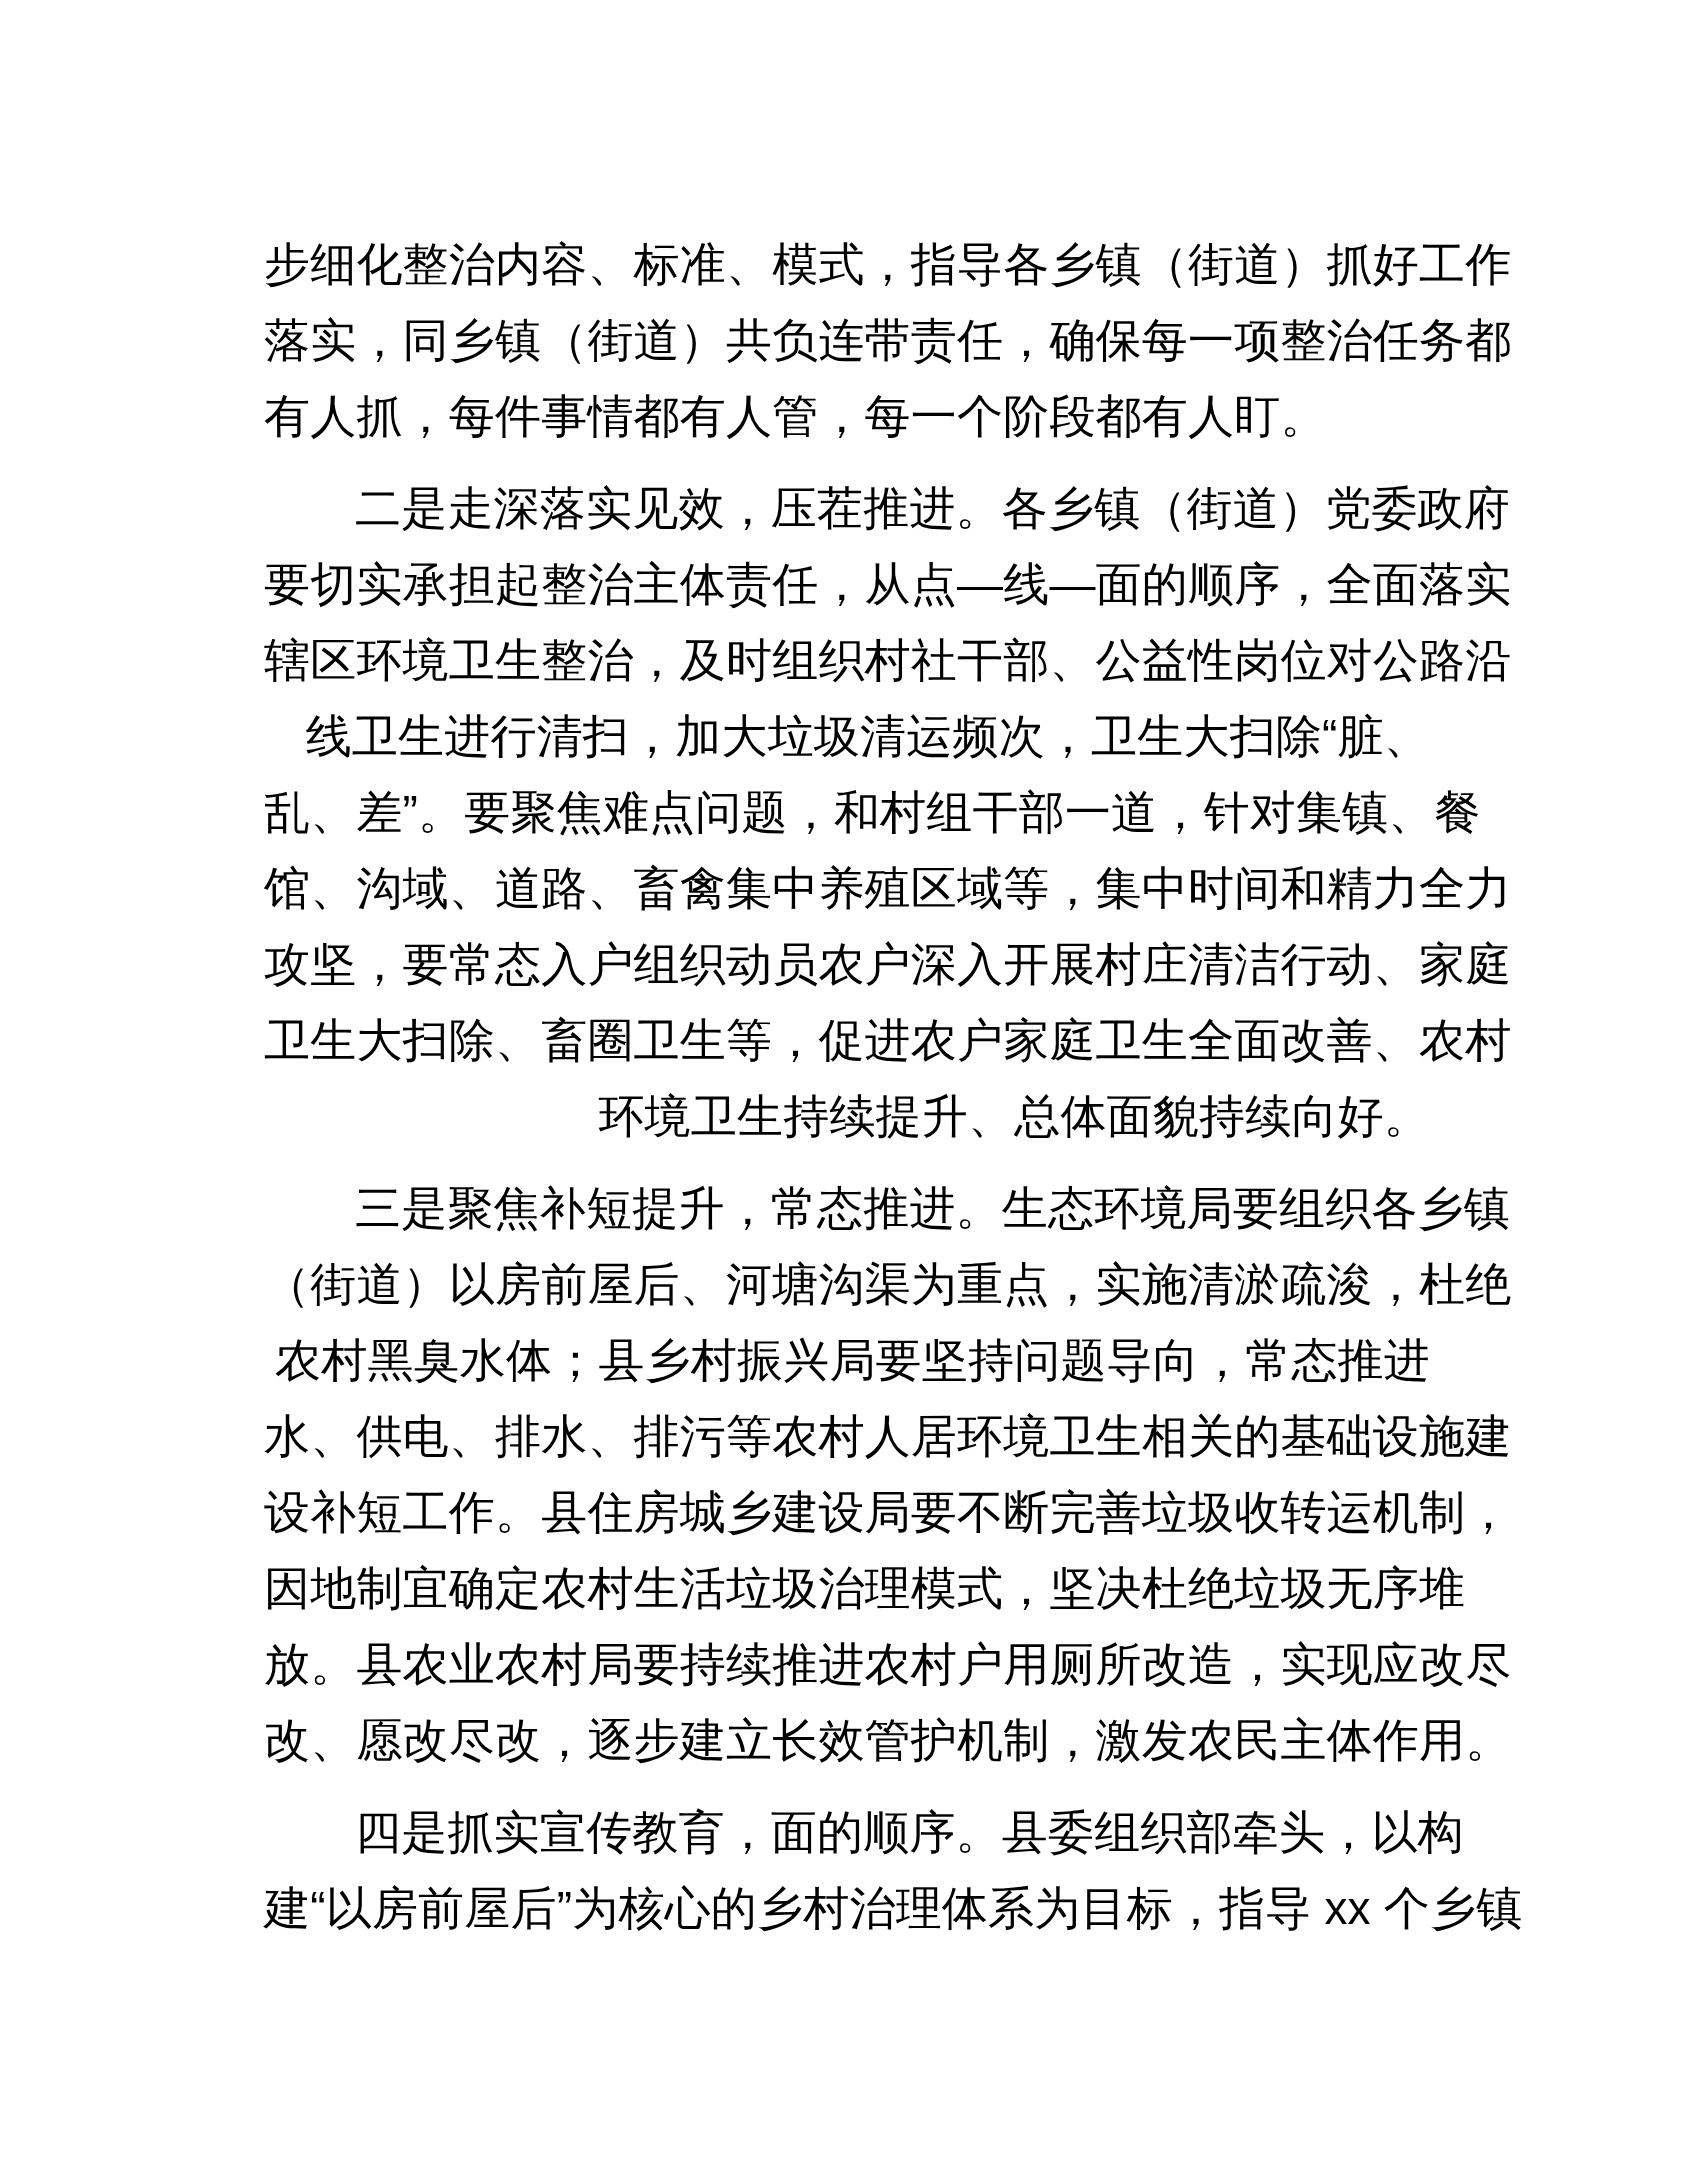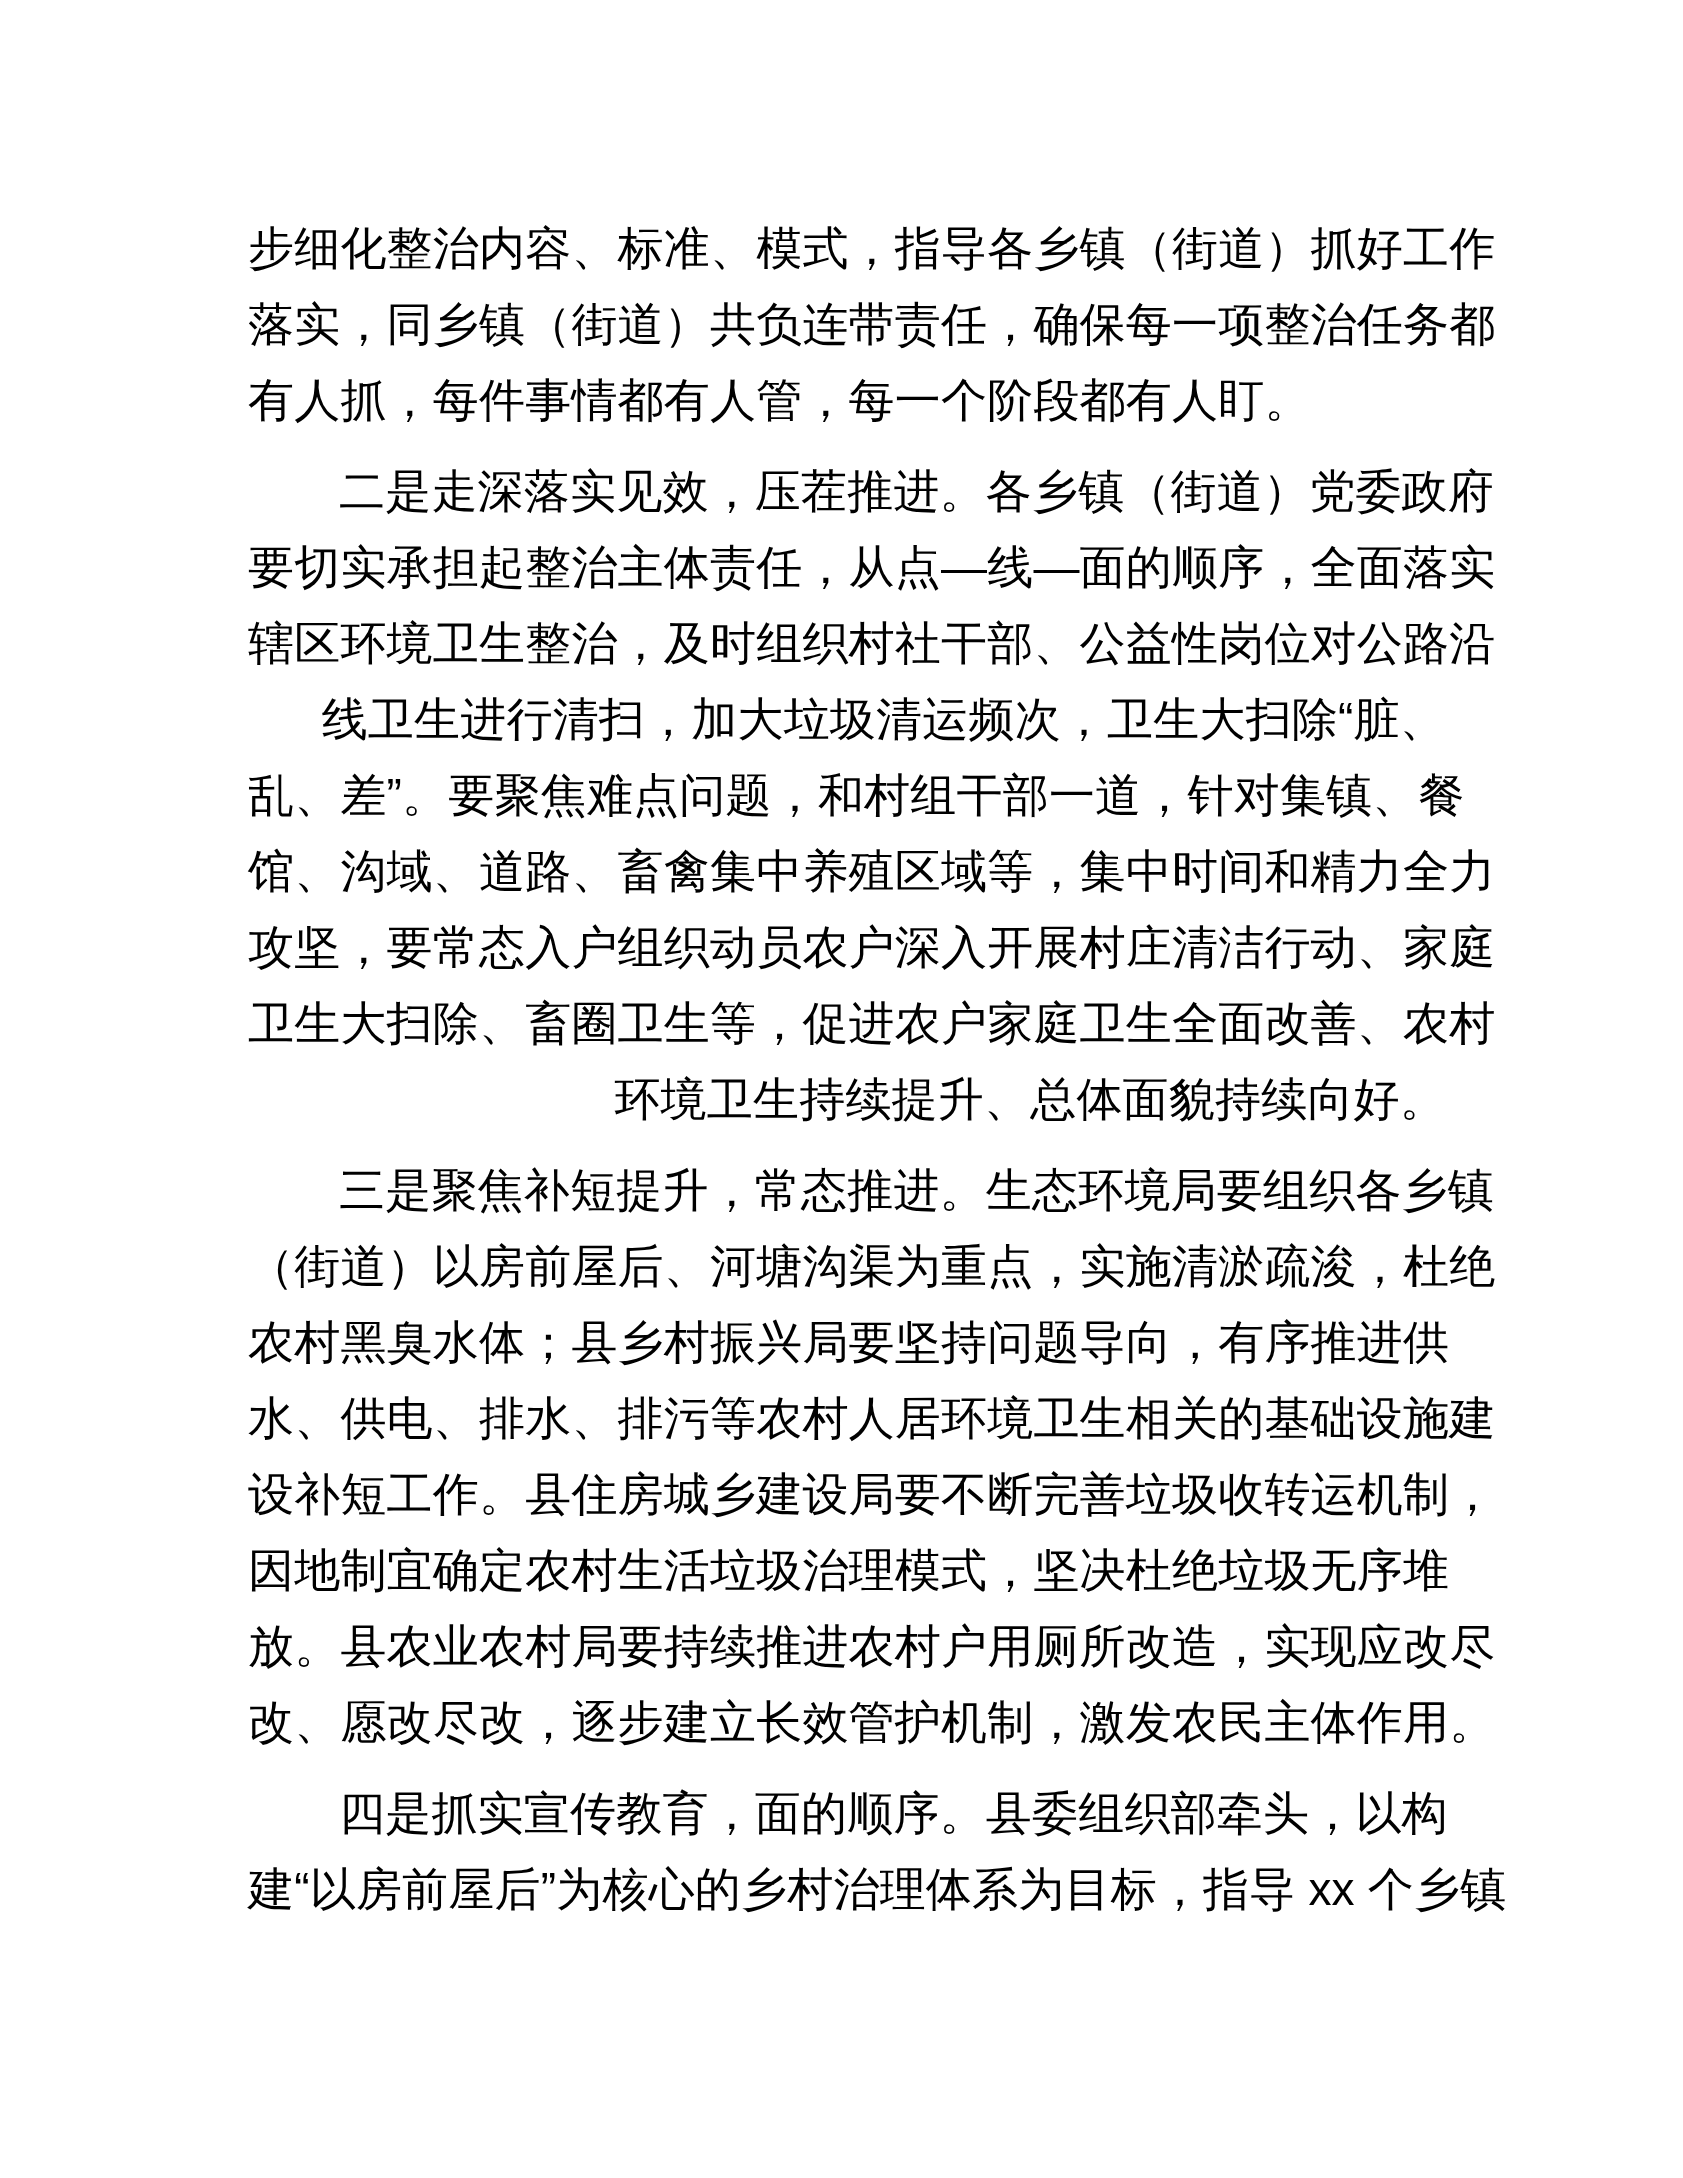--- a/index.html
+++ b/index.html
@@ -25,21 +25,21 @@
   .doc-body {
     position: absolute;
     left: 248px;
     top: 210px;
     width: 1198px;
     color: #000000;
     font-size: 46px;
     line-height: 76px;
     letter-spacing: 0.2px;
   }
-  .para { margin: 0; }
+  .para { margin: 16px; }
   .para + .para { margin-top: 15px; text-align: right; }
   .para.indent .line:first-child { text-indent: 91px; }
   .line {
     white-space: nowrap;
   }
 </style>
 </head>
 <body>
 
 <div class="page">
@@ -56,21 +56,21 @@
         <div class="line">线卫生进行清扫，加大垃圾清运频次，卫生大扫除“脏、</div>
         <div class="line">乱、差”。要聚焦难点问题，和村组干部一道，针对集镇、餐</div>
         <div class="line">馆、沟域、道路、畜禽集中养殖区域等，集中时间和精力全力</div>
         <div class="line">攻坚，要常态入户组织动员农户深入开展村庄清洁行动、家庭</div>
         <div class="line">卫生大扫除、畜圈卫生等，促进农户家庭卫生全面改善、农村</div>
         <div class="line">环境卫生持续提升、总体面貌持续向好。</div>
       </div>
       <div class="para indent">
         <div class="line">三是聚焦补短提升，常态推进。生态环境局要组织各乡镇</div>
         <div class="line">（街道）以房前屋后、河塘沟渠为重点，实施清淤疏浚，杜绝</div>
-        <div class="line">农村黑臭水体；县乡村振兴局要坚持问题导向，有序推进供</div>
+        <div class="line">农村黑臭水体；县乡村振兴局要坚持问题导向，常态推进</div>
         <div class="line">水、供电、排水、排污等农村人居环境卫生相关的基础设施建</div>
         <div class="line">设补短工作。县住房城乡建设局要不断完善垃圾收转运机制，</div>
         <div class="line">因地制宜确定农村生活垃圾治理模式，坚决杜绝垃圾无序堆</div>
         <div class="line">放。县农业农村局要持续推进农村户用厕所改造，实现应改尽</div>
         <div class="line">改、愿改尽改，逐步建立长效管护机制，激发农民主体作用。</div>
       </div>
       <div class="para indent">
         <div class="line">四是抓实宣传教育，面的顺序。县委组织部牵头，以构</div>
         <div class="line">建“以房前屋后”为核心的乡村治理体系为目标，指导 xx 个乡镇</div>
       </div>

